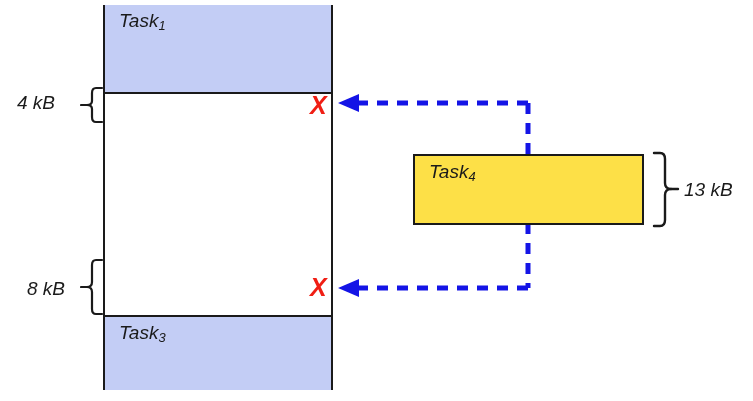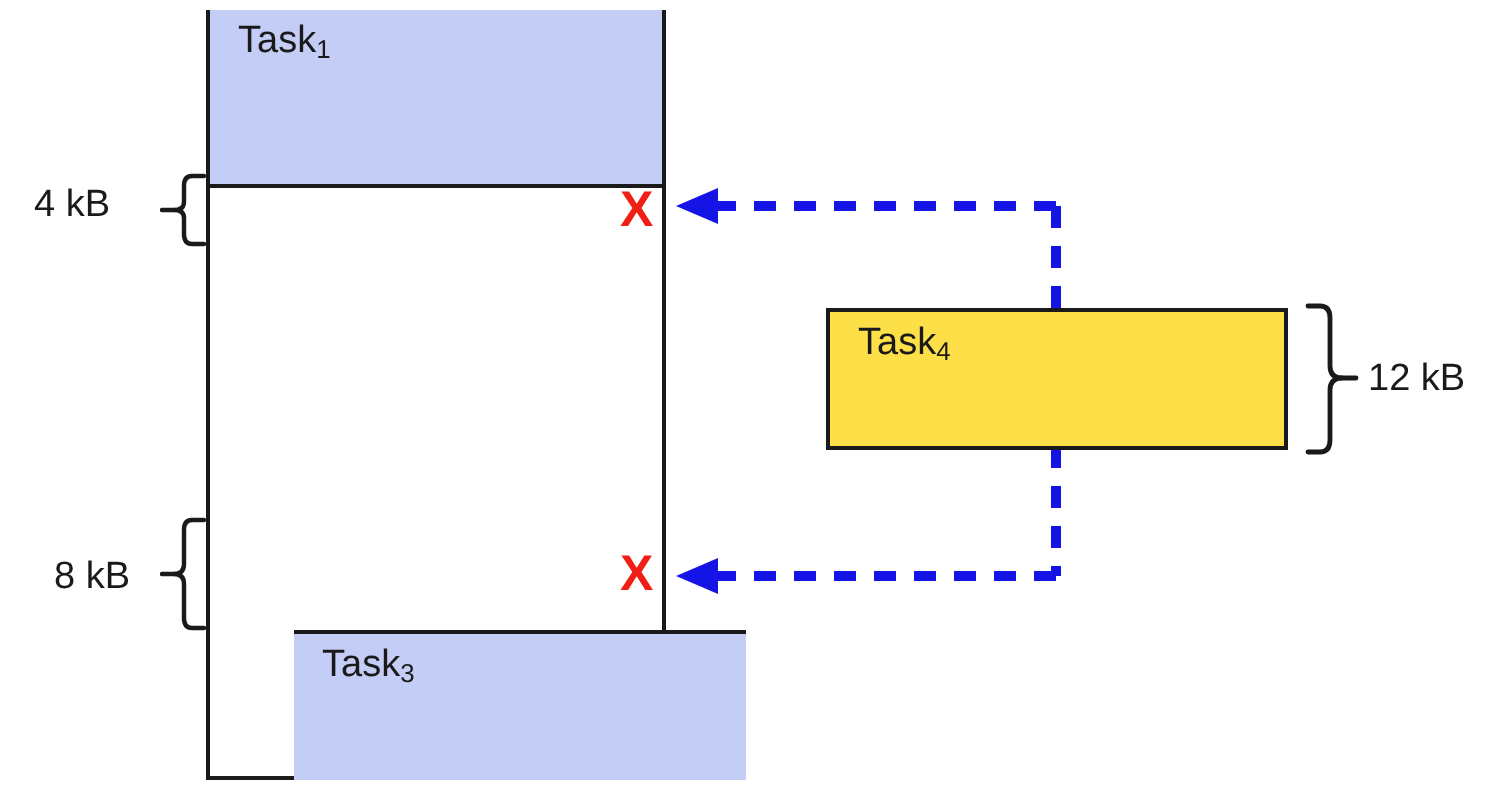--- a/index.html
+++ b/index.html
@@ -10,20 +10,21 @@
   }
   body {
     font-family: "Liberation Sans", sans-serif;
   }
   #canvas {
     position: relative;
     width: 753px;
     height: 401px;
     background: #ffffff;
     overflow: hidden;
+    font-style: italic;
   }
 
   
   .mem-column {
     position: absolute;
     left: 103px;
     top: 5px;
     width: 230px;
     height: 385px;
     border: 2px solid #1a1a1a;
@@ -123,21 +124,21 @@
       <div class="block-label">
         <span>Task</span><sub>1</sub>
       </div>
     </div>
 
     <div class="mem-free" style="top:87px; height:26px;"></div>
 
 
     <div class="mem-free" style="top:257px; height:51px;"></div>
 
-    <div class="mem-block no-bottom" style="top:308px; height:75px;margin-left:42px;">
+    <div class="mem-block no-bottom" style="top:308px; height:75px;">
       <div class="block-label">
         <span>Task</span><sub>3</sub>
       </div>
     </div>
   </div>
 
   <div class="x-mark" style="left:310px; top:93px;">X</div>
   <div class="x-mark" style="left:310px; top:275px;">X</div>
 
   <div class="size-label" style="left:17px; top:92px;">4 kB</div>
@@ -173,15 +174,15 @@
     <g>
       <line x1="528" y1="288" x2="355" y2="288" stroke="#1414e6" stroke-width="5" stroke-dasharray="11 9" stroke-linecap="butt"></line>
       <polygon points="338,288 359,279 359,297" fill="#1414e6"></polygon>
     </g>
   </svg>
 
   <svg class="brace-svg" style="left:650px; top:150px;" width="30" height="79" viewBox="0 0 30 79">
     <path d="M 4 3 L 10 3 Q 15 3 15 9 L 15 33 Q 15 39 21 39 Q 15 39 15 45 L 15 70 Q 15 76 10 76 L 4 76" fill="none" stroke="#1a1a1a" stroke-width="2.4" stroke-linecap="round" stroke-linejoin="round"></path>
     <line x1="21" y1="39" x2="28" y2="39" stroke="#1a1a1a" stroke-width="2.4" stroke-linecap="round"></line>
   </svg>
-  <div class="size-label" style="left:684px; top:179px;">12 kB</div>
+  <div class="size-label" style="left:684px; top:179px;">13 kB</div>
 
 </div>
 
 </body></html>

